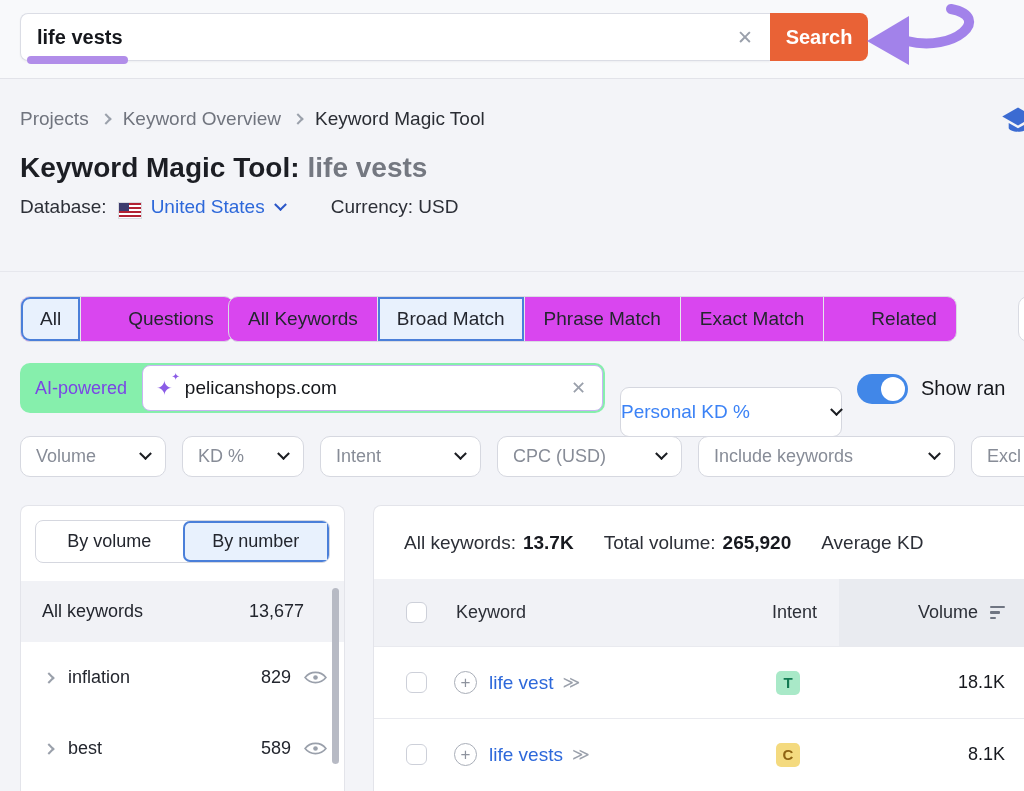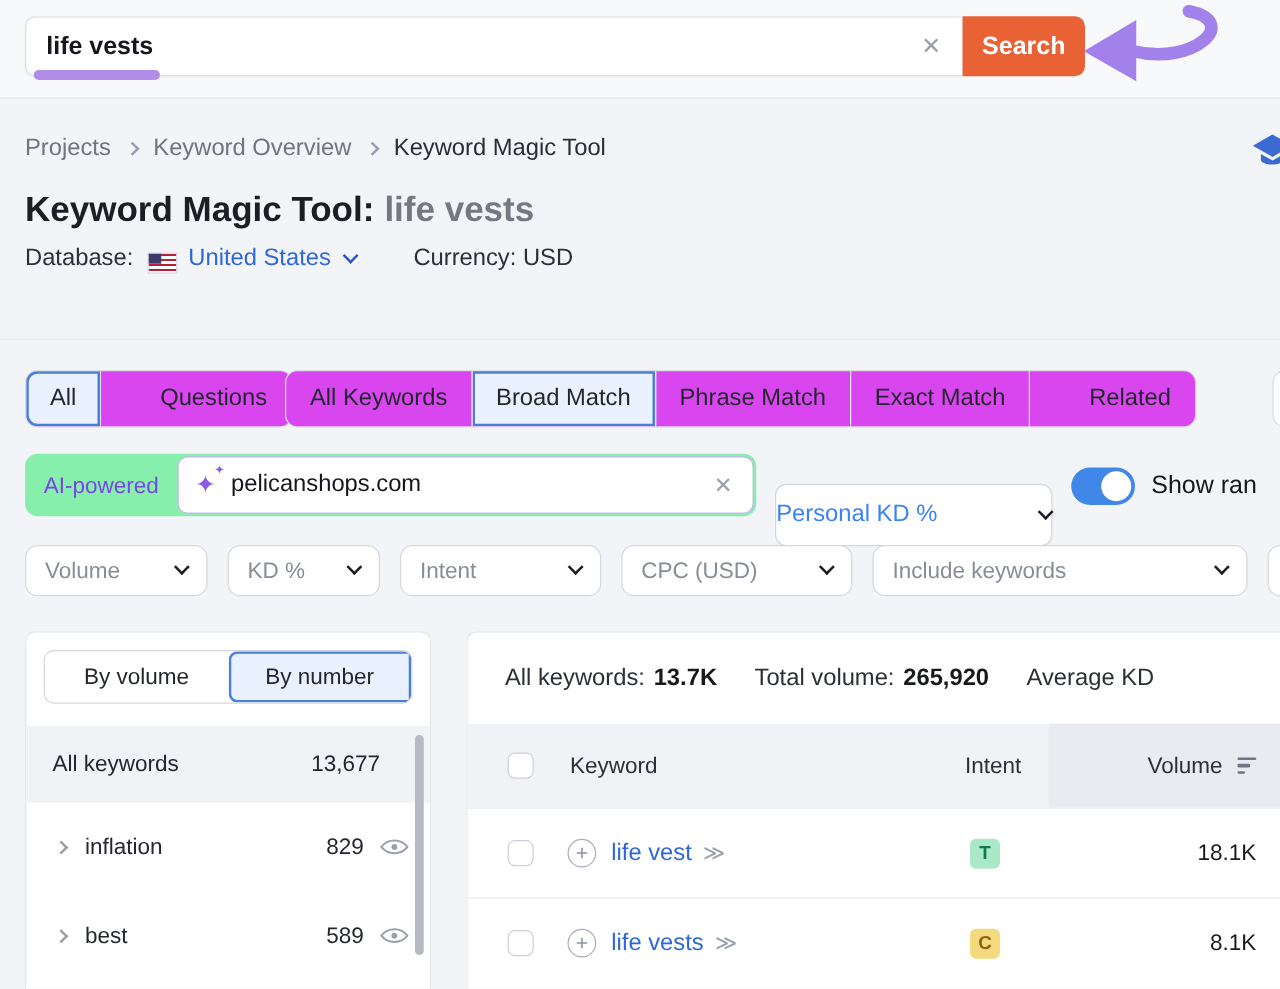--- a/index.html
+++ b/index.html
@@ -75,21 +75,21 @@
   .toggle { position:absolute; left:857px; top:374px; width:51px; height:30px; background:#4187e8;
     border-radius:15px; cursor:pointer; }
   .knob { position:absolute; right:3px; top:3px; width:24px; height:24px; background:#fff; border-radius:50%; }
   .toggle-label { position:absolute; left:921px; top:377px; font-size:20px; color:#15171c; white-space:nowrap; }
 
   
   .filters { position:absolute; left:20px; top:436px; display:flex; gap:16px; }
   .filter-btn { height:41px; background:#fff; border:1px solid #d6d8e0; border-radius:10px; display:flex;
     align-items:center; justify-content:space-between; padding:0 15px; font-size:18px; color:#878c97;
     flex:none; cursor:pointer; white-space:nowrap; overflow:hidden; }
-  .fw0{width:146px}.fw1{width:122px}.fw2{width:161px}.fw3{width:185px}.fw4{width:300px}.fw5{width:90px}
+  .fw0{width:146px}.fw1{width:122px}.fw2{width:161px}.fw3{width:185px}.fw4{width:257px}.fw5{width:90px}
 
   
   .lpanel { position:absolute; left:20px; top:505px; width:325px; bottom:0; background:#fff;
     border:1px solid #e3e4ea; border-bottom:none; border-radius:8px 8px 0 0; }
   .ltabs { margin:14px 14px 0 14px; display:flex; border:1px solid #d5d7df; border-radius:8px; height:43px; overflow:hidden; }
   .ltab { flex:1; display:flex; align-items:center; justify-content:center; font-size:18px; color:#23262e; cursor:pointer; }
   .ltab.sel { background:#e8f1fd; box-shadow:inset 0 0 0 2px #4a7fd9; border-radius:7px 0 0 7px; }
   .lrow-all { margin-top:18px; height:61px; background:#f1f2f6; display:flex; align-items:center;
     justify-content:space-between; padding:0 40px 0 21px; font-size:18px; color:#23262e; cursor:pointer; }
   .litem { height:71px; display:flex; align-items:center; padding:0 16px 0 24px; font-size:18px; color:#23262e; cursor:pointer; }

